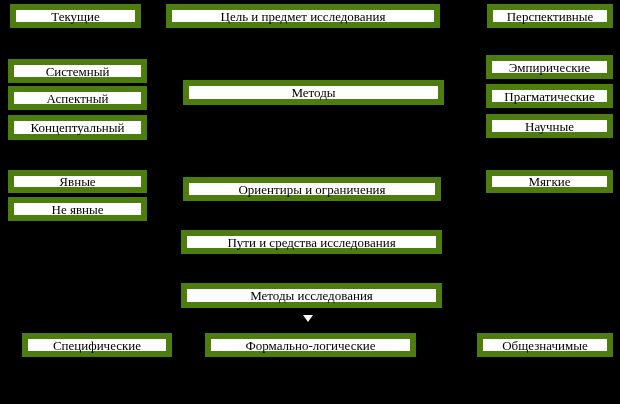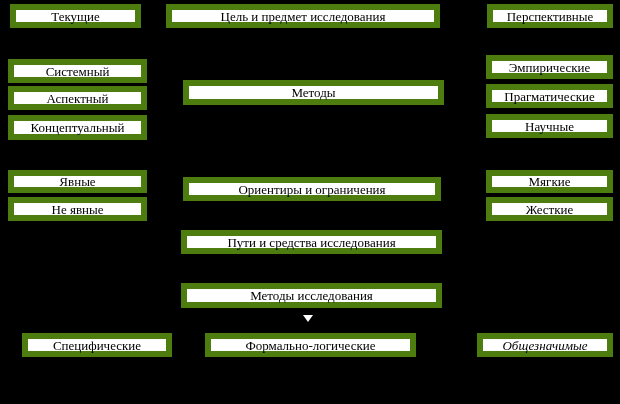--- a/index.html
+++ b/index.html
@@ -53,21 +53,21 @@
   .b-soft         { left:486px; top:170px; width:127px; height:23px; }
   .b-hard         { left:486px; top:197px; width:127px; height:24px; }
 
   
   .b-ways         { left:181px; top:230px; width:261px; height:24px;text-align:right; }
   .b-methods      { left:181px; top:283px; width:261px; height:25px; }
 
   
   .b-specific     { left:22px;   top:333px; width:150px; height:24px; }
   .b-formal       { left:205px; top:333px; width:211px; height:24px; }
-  .b-general      { left:477px; top:333px; width:136px; height:24px;font-style:italic; }
+  .b-general      { left:477px; top:333px; width:136px; height:24px; }
 
   .connector-arrow {
     position: absolute;
     left: 303px;
     top: 315px;
     width: 0;
     height: 0;
     border-left: 5px solid transparent;
     border-right: 5px solid transparent;
     border-top: 7px solid #ffffff;
@@ -87,21 +87,20 @@
   <div class="box b-conceptual">Концептуальный</div>
   <div class="box b-approaches">Методы</div>
   <div class="box b-empirical">Эмпирические</div>
   <div class="box b-pragmatic">Прагматические</div>
   <div class="box b-scientific">Научные</div>
 
   <div class="box b-explicit">Явные</div>
   <div class="box b-implicit">Не явные</div>
   <div class="box b-guidelines">Ориентиры и ограничения</div>
   <div class="box b-soft">Мягкие</div>
-  <div class="box b-hard">Жесткие</div>
 
   <div class="box b-ways">Пути и средства исследования</div>
   <div class="box b-methods">Методы исследования</div>
 
   <div class="connector-arrow"></div>
 
   <div class="box b-specific">Специфические</div>
   <div class="box b-formal">Формально-логические</div>
   <div class="box b-general">Общезначимые</div>
 

